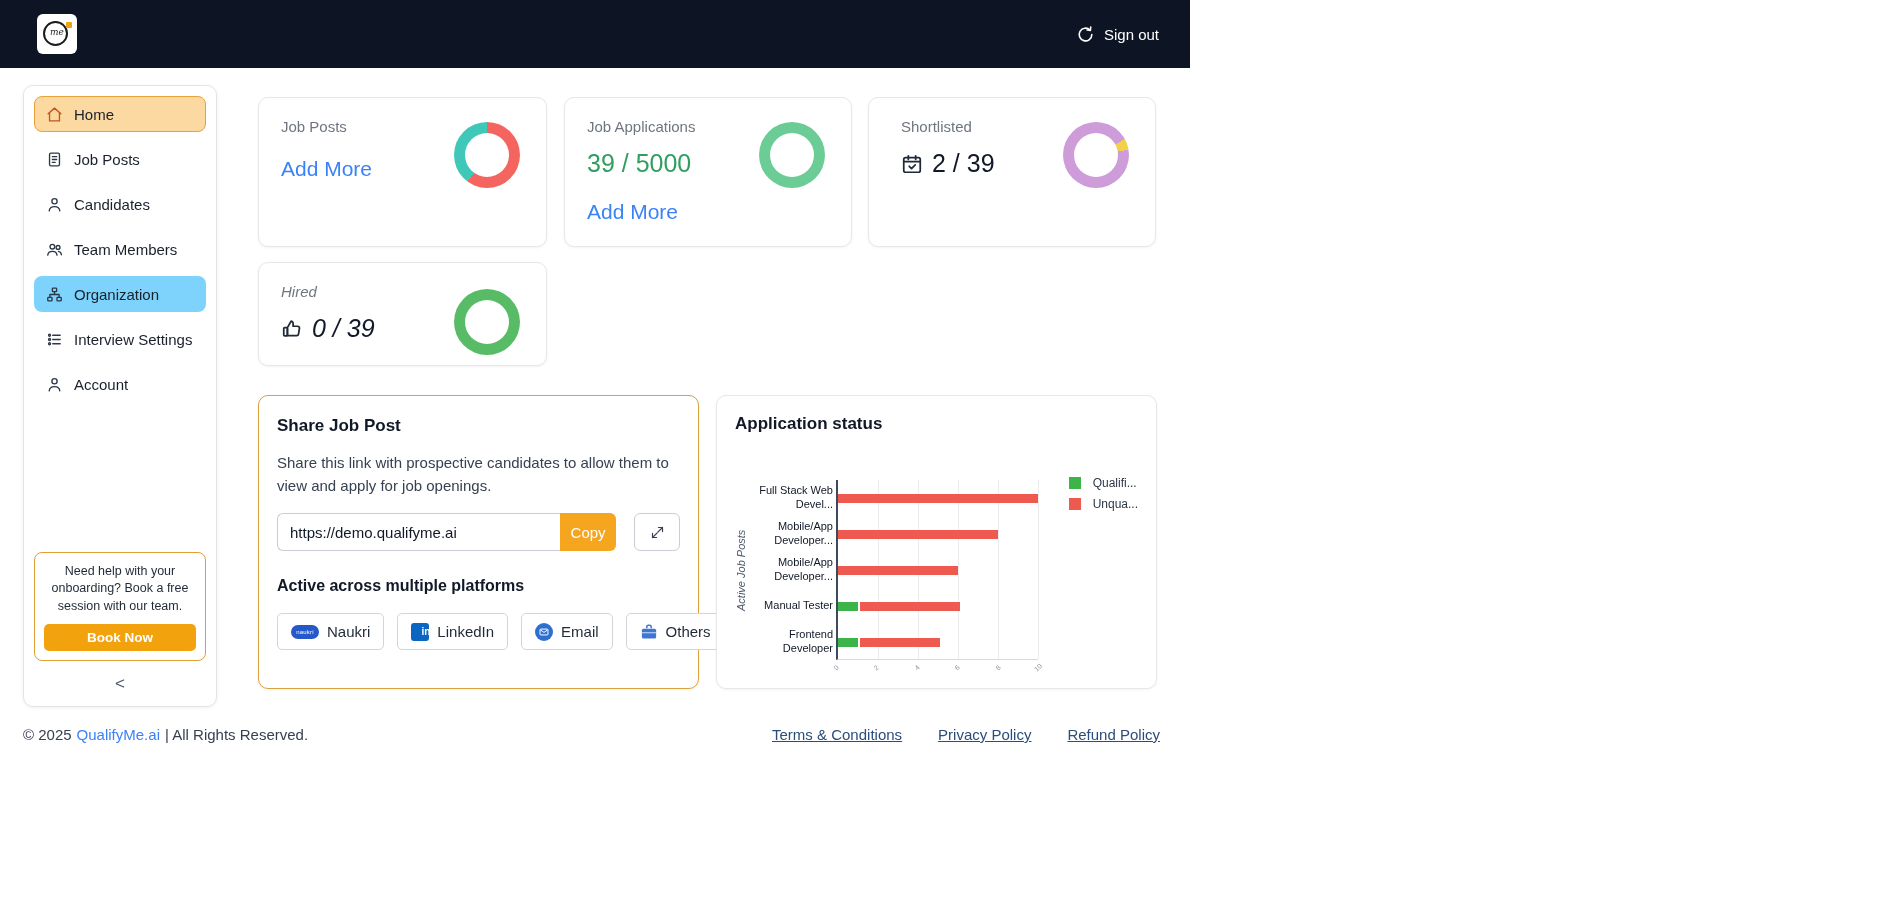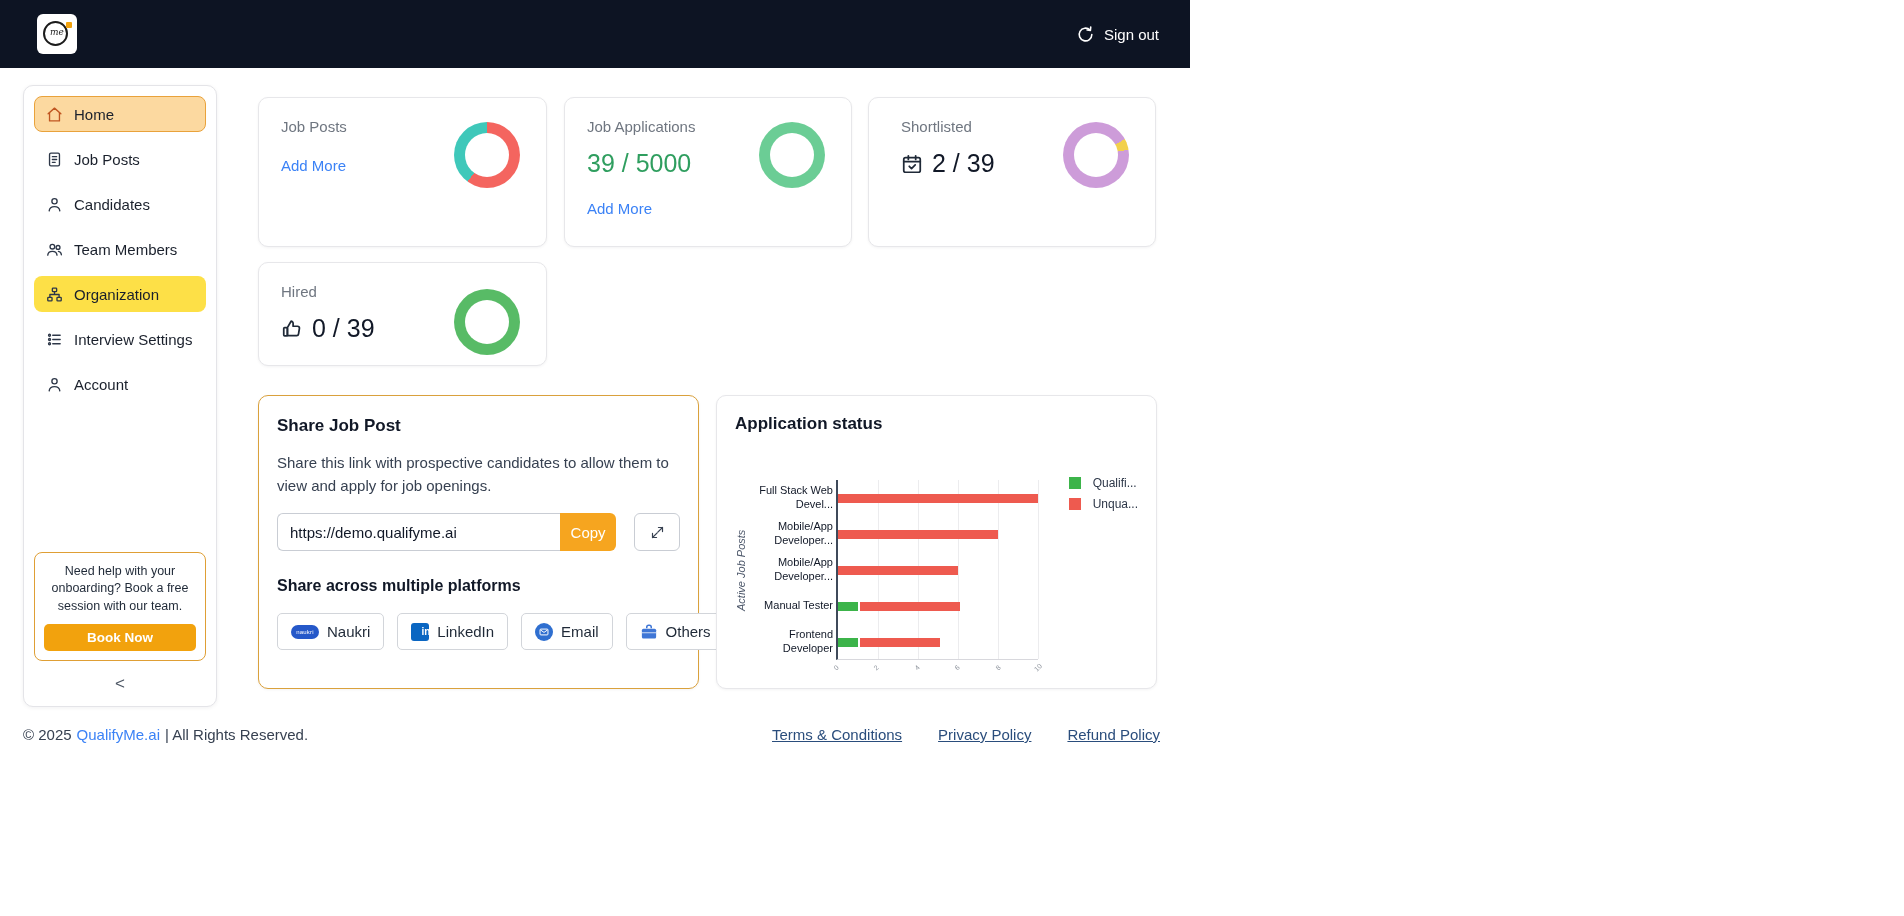--- a/index.html
+++ b/index.html
@@ -18,34 +18,34 @@
 
   
   .sidebar { position:absolute; left:23px; top:85px; width:194px; height:622px; background:#fff;
              border:1px solid #e4e4e8; border-radius:10px; box-shadow:0 1px 4px rgba(16,24,40,.06);
              padding:10px 10px 14px; display:flex; flex-direction:column; }
   .nav-item { height:36px; border-radius:8px; display:flex; align-items:center; gap:11px; padding:0 11px;
               font-size:15px; color:#1a202c; margin-bottom:9px; cursor:pointer; border:1px solid transparent; }
   .nav-item svg { flex:none; color:#2d3748; }
   .nav-item.active { background:#fcd9a0; border-color:#e9a23b; }
   .nav-item.active svg { color:#c05621; }
-  .nav-item.hovered { background:#fde047; }
+  .nav-item.hovered { background:#7dd3fc; }
   .help-box { margin-top:auto; border:1px solid #df9f35; border-radius:8px; padding:10px 9px 9px; text-align:center; }
   .help-text { font-size:12.5px; color:#1f2937; line-height:1.4; font-weight:500; }
   .book-btn { margin-top:9px; width:100%; height:27px; background:#f2a20d; border:none; border-radius:5px;
               color:#fff; font-size:13.5px; font-weight:600; font-family:inherit; cursor:pointer; }
   .collapse { margin-top:14px; text-align:center; font-size:17px; color:#4b5563; cursor:pointer; line-height:1; }
 
   
   .card { position:absolute; background:#fff; border:1px solid #e7e7ea; border-radius:10px; box-shadow:0 1px 3px rgba(16,24,40,.05); }
   .stat-card { padding:20px 22px; }
   .stat-title { font-size:15px; color:#6f7680; }
   .stat-value { margin-top:14px; font-size:25px; font-weight:500; color:#111827; display:flex; align-items:center; gap:9px; }
   .stat-value.green { color:#2f9e5f; }
-  .add-more { display:inline-block; margin-top:22px; font-size:15px; color:#3b82f6; cursor:pointer; text-decoration:none; }
+  .add-more { display:inline-block; margin-top:22px; font-size:21px; color:#3b82f6; cursor:pointer; text-decoration:none; }
   .donut { position:absolute; top:24px; right:26px; width:66px; height:66px; border-radius:50%; }
   .donut::after { content:""; position:absolute; inset:11px; border-radius:50%; background:#fff; }
 
   
   .share-card { padding:20px 18px; border:1.5px solid #daa13c; }
   .panel-title { font-size:17px; font-weight:600; color:#111827; }
   .share-desc { margin-top:16px; font-size:15px; color:#374151; line-height:1.5; max-width:392px; }
   .url-row { margin-top:16px; display:flex; align-items:center; }
   .url-input { width:285px; height:38px; border:1px solid #c9cdd4; border-right:none; border-radius:6px 0 0 6px;
                padding:0 12px; font-size:15px; color:#111827; font-family:inherit; outline:none; }
@@ -199,21 +199,21 @@
           <line x1="3" y1="9.5" x2="21" y2="9.5"></line>
           <line x1="8" y1="3" x2="8" y2="7"></line>
           <line x1="16" y1="3" x2="16" y2="7"></line>
           <polyline points="9 14.5 11.5 17 15.5 13"></polyline>
         </svg>
       <span>2 / 39</span>
     </div>
     <div class="donut" style="background: conic-gradient(rgb(205, 156, 217) 0deg, rgb(205, 156, 217) 61.2deg, rgb(242, 208, 76) 61.2deg, rgb(242, 208, 76) 81deg, rgb(205, 156, 217) 81deg, rgb(205, 156, 217) 360deg);"></div>
   </section>
 
-  <section class="card stat-card" style="left:258px;top:262px;width:289px;height:104px;">
+  <section class="card stat-card" style="left:258px;top:262px;width:289px;height:104px;font-style:italic;">
     <div class="stat-title">Hired</div>
     <div class="stat-value">
       <svg width="22" height="22" viewBox="0 0 24 24" fill="none" stroke="#1f2937" stroke-width="1.9" stroke-linecap="round" stroke-linejoin="round">
           <path d="M7 10.5 11 3.5a2.2 2.2 0 0 1 2.2 2.2V9h4.9a2 2 0 0 1 2 2.3l-1 6.2a2 2 0 0 1-2 1.7H7z"></path>
           <rect x="3" y="10.5" width="4" height="9" rx="1"></rect>
         </svg>
       <span>0 / 39</span>
     </div>
     <div class="donut" style="top: 26px; background: conic-gradient(rgb(88, 187, 102) 0deg, rgb(88, 187, 102) 360deg);"></div>
   </section>
@@ -226,21 +226,21 @@
       <button class="copy-btn">Copy</button>
       <button class="expand-btn">
         <svg width="15" height="15" viewBox="0 0 24 24" fill="none" stroke="#374151" stroke-width="1.9" stroke-linecap="round" stroke-linejoin="round">
             <path d="M13.5 4H20v6.5"></path>
             <path d="M20 4l-7.5 7.5"></path>
             <path d="M10.5 20H4v-6.5"></path>
             <path d="M4 20l7.5-7.5"></path>
           </svg>
       </button>
     </div>
-    <div class="share-sub">Share across multiple platforms</div>
+    <div class="share-sub">Active across multiple platforms</div>
     <div class="platforms">
       <button class="pf-btn">
         <span class="naukri-pill">naukri</span>
         <span>Naukri</span>
       </button>
       <button class="pf-btn">
         <span class="li-sq">in</span>
         <span>LinkedIn</span>
       </button>
       <button class="pf-btn">

